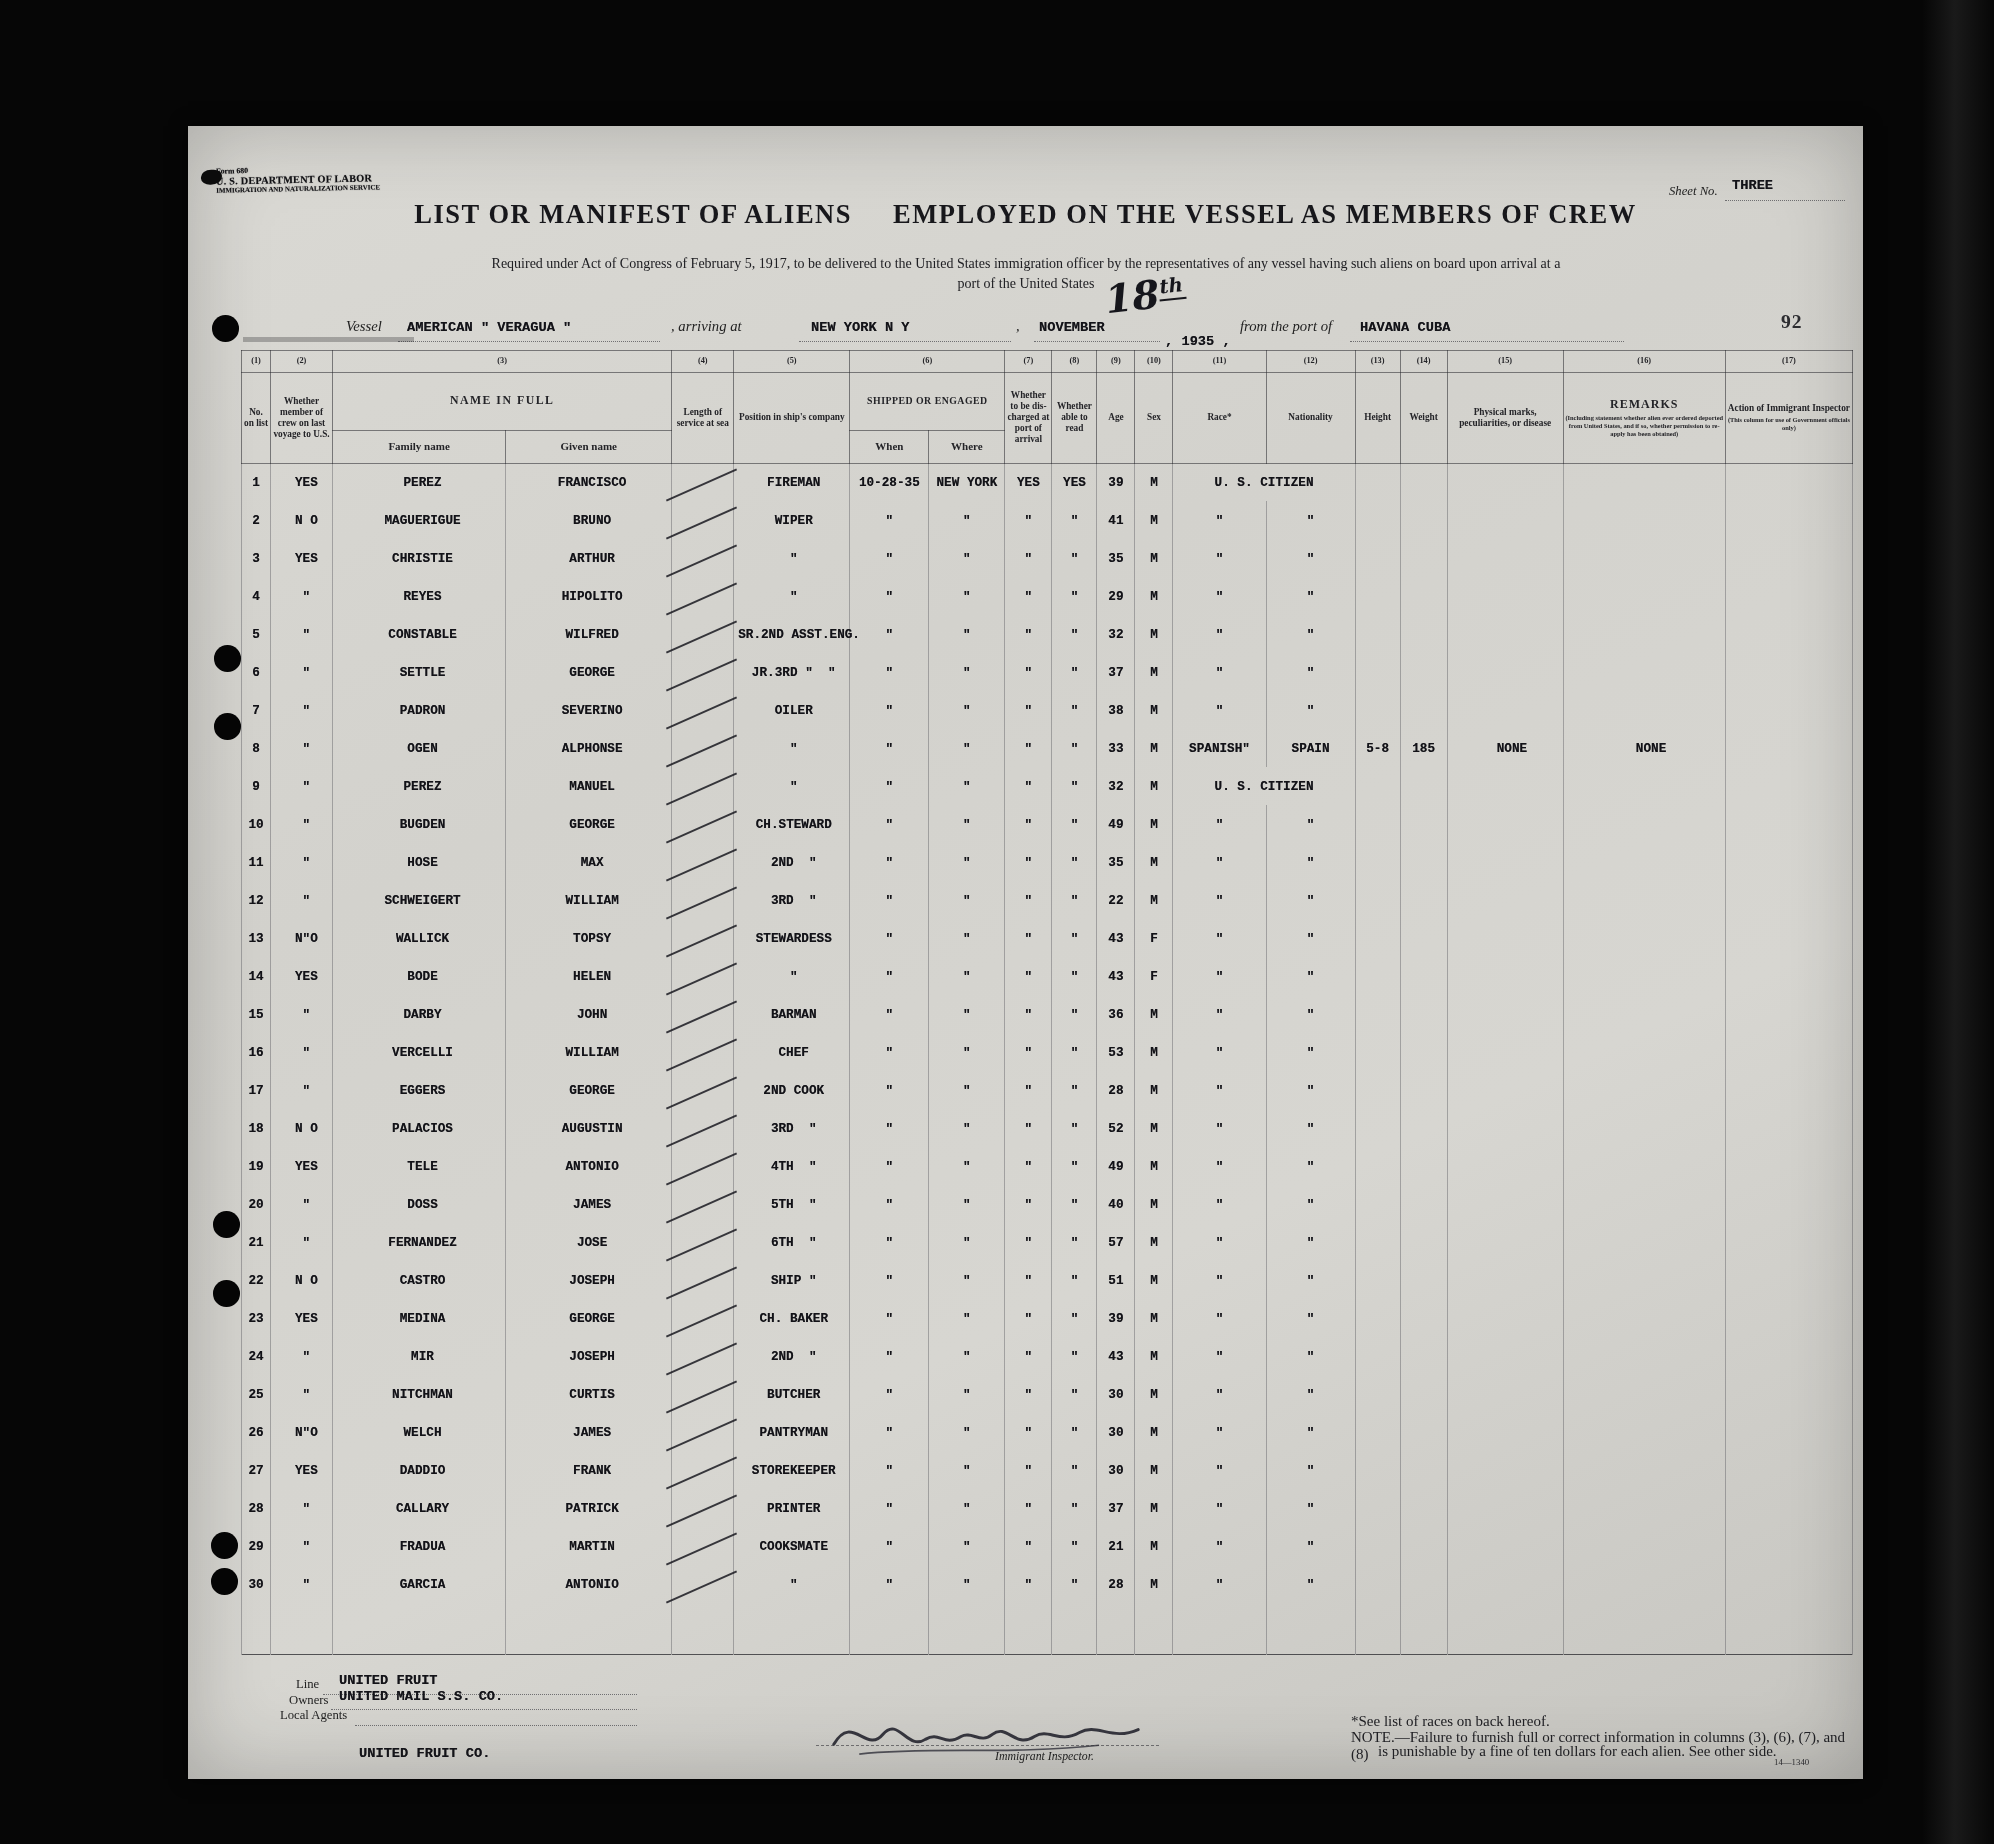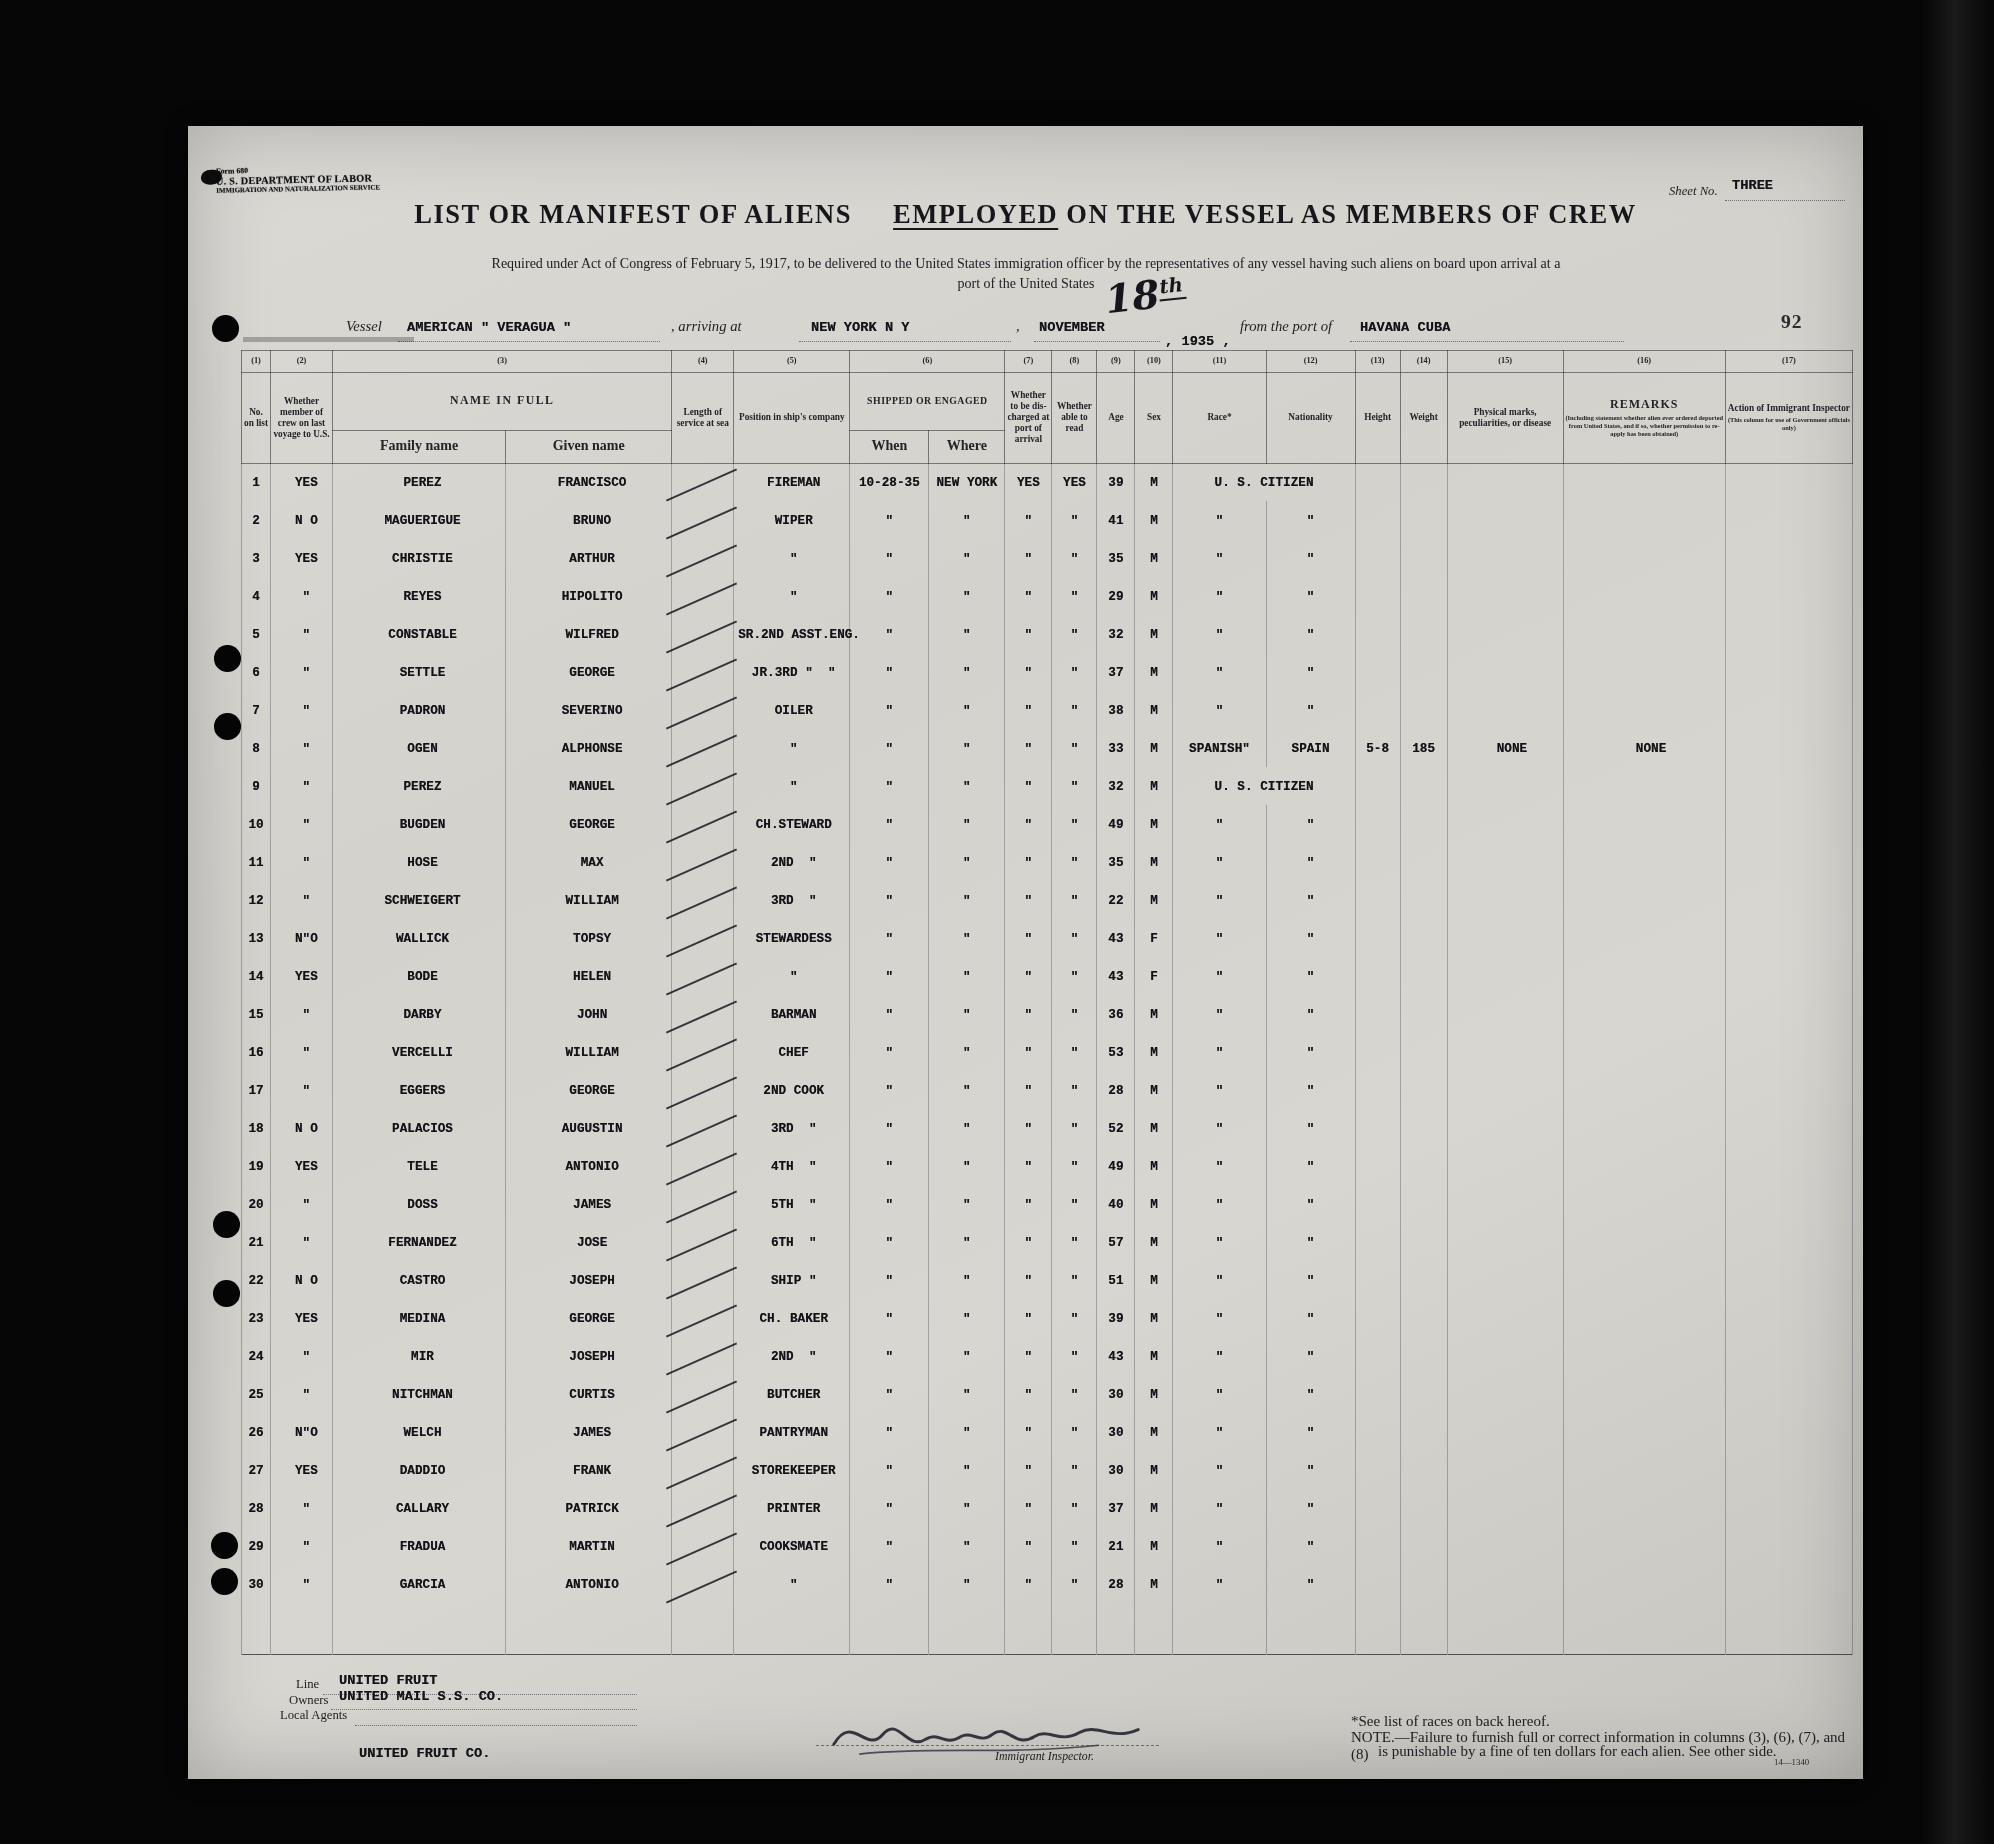--- a/index.html
+++ b/index.html
@@ -17,37 +17,37 @@
   .hole{position:absolute;width:26.5px;height:26.5px;border-radius:50%;background:#050505;}
   .smudge{background:rgba(20,20,25,.28);filter:blur(0.7px);}
 
   .form-stamp{transform:rotate(-1.2deg);color:#121216;text-shadow:0 0 1px rgba(0,0,0,.5);}
   .fs1{font-size:7.8px;font-weight:700;}
   .fs2{font-size:10.3px;font-weight:700;letter-spacing:0.2px;}
   .fs3{font-size:6.9px;font-weight:700;}
   .stamp-blob{position:absolute;left:-14.7px;top:2.9px;width:20.6px;height:14.7px;background:#0c0c0c;border-radius:50% 40% 55% 45%;}
 
   .title{text-align:center;font-weight:700;font-size:26.5px;letter-spacing:1.5px;color:#17171b;}
-  .title .u{text-decoration:underline;text-underline-offset:4.9px;margin-left:33px;}
+  .title .u{text-underline-offset:4.9px;margin-left:33px;}
   .subtitle{text-align:center;font-weight:400;font-size:14px;line-height:19.6px;color:#202024;}
 
   .vl{font-size:14.7px;font-style:italic;color:#222;}
   .vv{font-size:13.7px;}
   .page-num{font-size:19.6px;font-weight:700;color:#2c2c30;letter-spacing:1px;}
   .sheet-label{font-size:12.7px;font-style:italic;color:#222;}
   .sheet-value{font-size:13.7px;}
 
   .handwritten-day{font-family:"DejaVu Serif",serif;font-style:italic;font-weight:700;font-size:39px;color:#16161c;transform:rotate(-6deg);}
   .handwritten-day sup{font-size:19.6px;border-bottom:2.4px solid #16161c;padding:0 2px 1px 1px;}
 
   .manifest{position:absolute;left:53px;top:224px;width:1612px;border-collapse:collapse;table-layout:fixed;border:1.5px solid rgba(30,30,36,.72);}
   .manifest th{border:1px solid rgba(40,40,46,.55);font-family:"Liberation Serif",serif;font-weight:700;font-size:9.3px;line-height:1.18;text-align:center;vertical-align:middle;padding:2px 1.5px;color:#242428;}
   .manifest tr.nums th{font-size:8.3px;height:21.6px;}
   .manifest tr.labels th{height:58px;}
-  .manifest tr.sublabels th{height:33px;font-size:14px;}
+  .manifest tr.sublabels th{height:33px;font-size:11px;}
   .manifest th.big{font-size:11.8px;letter-spacing:1.5px;}
   .manifest th.shipped{font-size:9.8px;letter-spacing:0.5px;}
   .manifest .rt{font-size:12px;letter-spacing:1px;}
   .manifest .rn,.manifest .an{font-size:6.4px;font-weight:700;line-height:1.25;margin-top:2.4px;}
   .manifest td{border-left:0.5px solid rgba(60,60,66,.34);border-right:0.5px solid rgba(60,60,66,.34);height:38px;
     font-family:"Liberation Mono",monospace;font-weight:700;font-size:12.7px;color:#121217;text-align:center;vertical-align:middle;
     white-space:pre;text-shadow:0 0 0.5px rgba(10,10,20,.6);}
   .manifest tr.filler td{height:51px;}
   .c-fam,.c-giv{text-align:left;padding-left:6.9px;}
   .c-pos{text-align:left;padding-left:3.9px;}

